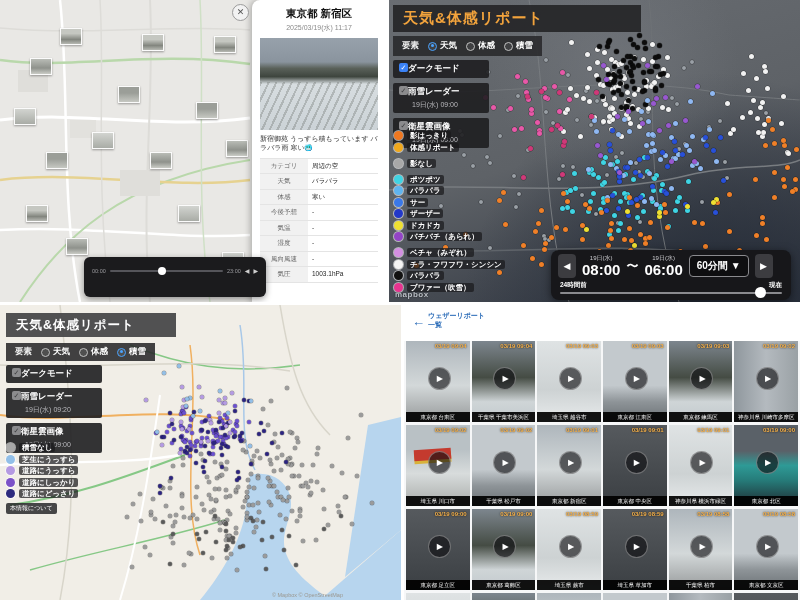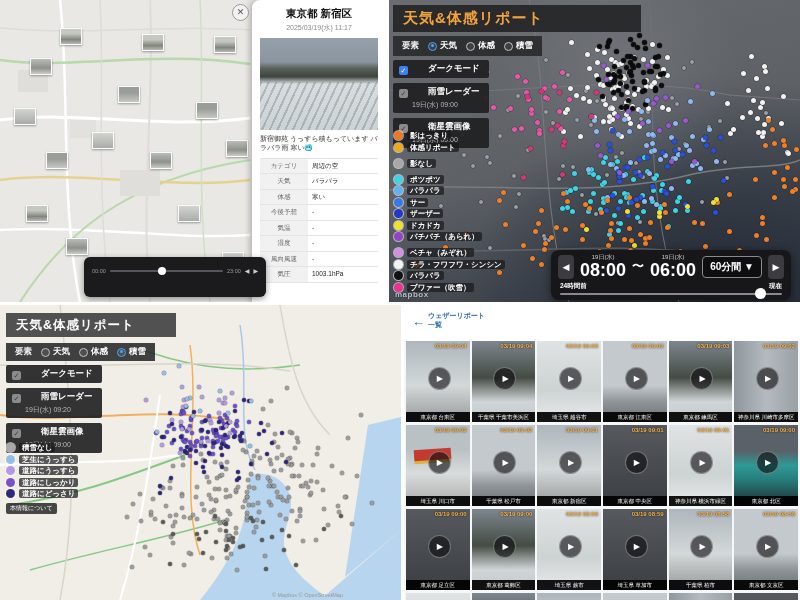--- a/index.html
+++ b/index.html
@@ -66,21 +66,21 @@
   .eltext{color:#eee;font-size:8.5px;font-weight:bold;}
   .radio-item{display:flex;align-items:center;gap:3px;color:#fff;font-size:8.5px;font-weight:bold;}
   .radio{position:relative;width:9px;height:9px;border-radius:50%;border:1.5px solid #c2c2c2;
          box-sizing:border-box;background:rgba(255,255,255,.08);}
   .radio.sel{border-color:#4aa3ff;}
   .radio.sel:after{content:"";position:absolute;left:1.5px;top:1.5px;width:3px;height:3px;border-radius:50%;background:#4aa3ff;}
   .togglecol{position:absolute;z-index:5;}
   #tr-toggles{left:4px;top:60px;}
   #bl-toggles{left:6px;top:60px;}
   .toggle-box{background:rgba(30,30,32,.9);border-radius:2px;padding:3px 6px;margin-bottom:5px;width:max-content;min-width:84px;}
-  .trow2{display:flex;align-items:flex-end;gap:20px;}
+  .trow2{display:flex;align-items:flex-start;gap:0;}
   .cb{width:9px;height:9px;border-radius:2px;background:#8b8b8d;color:#3d3d3f;font-size:7px;
       line-height:9px;text-align:center;font-weight:bold;}
   .cb.on{background:#3b82f6;color:#fff;}
   .tlab2{color:#fff;font-size:8.5px;font-weight:bold;white-space:nowrap;}
   .tsub{color:#b9b9bd;font-size:7px;margin:2px 0 0 13px;white-space:nowrap;}
   .legend{position:absolute;z-index:5;}
   #tr-legend{left:5px;top:131px;}
   #bl-legend{left:6px;top:138px;}
   .legend-item{display:flex;align-items:center;gap:4px;margin-bottom:2.5px;}
   .legend-item.gap{margin-bottom:7px;}
@@ -93,21 +93,21 @@
          letter-spacing:.5px;text-shadow:0 0 2px rgba(0,0,0,.6);}
   #bl-attr{position:absolute;right:58px;bottom:2px;z-index:5;color:#9a978f;font-size:5.5px;}
   
   #tr-timebar{position:absolute;left:162px;top:250px;width:240px;height:50px;background:#17171a;
               border-radius:8px;z-index:6;box-shadow:0 2px 8px rgba(0,0,0,.5);padding:4px 7px;box-sizing:border-box;}
   #tr-timebar .row1{display:flex;align-items:center;gap:6px;}
   .navbtn{width:18px;height:24px;background:#3c3c40;border-radius:4px;color:#fff;font-size:9px;
           display:flex;align-items:center;justify-content:center;}
   .tcol{text-align:center;line-height:1;}
   .tcol .d{color:#cfcfd3;font-size:6px;margin-bottom:1px;}
-  .tcol .t{color:#fff;font-size:18px;font-weight:bold;}
+  .tcol .t{color:#fff;font-size:15px;font-weight:bold;}
   .tilde{color:#fff;font-size:12px;font-weight:bold;}
   .intbox{border:1px solid #8a8a8e;border-radius:4px;background:#0e0e10;color:#fff;font-size:10px;
           font-weight:bold;padding:3px 7px;white-space:nowrap;}
   #tr-timebar .row2{position:relative;margin-top:3px;height:16px;}
   #tr-timebar .lbl{position:absolute;top:0;color:#fff;font-size:6.5px;font-weight:bold;}
   #tr-track{position:absolute;left:2px;right:2px;bottom:3px;height:2.5px;background:#8a8a8e;border-radius:1px;}
   #tr-knob{position:absolute;top:-4.5px;width:11px;height:11px;border-radius:50%;background:#fff;margin-left:-5px;}
   
   #br-header{position:relative;height:36px;background:#fff;z-index:2;}
   #br-back{position:absolute;left:8px;top:9px;color:#2b6cb8;font-size:13px;font-weight:bold;}

